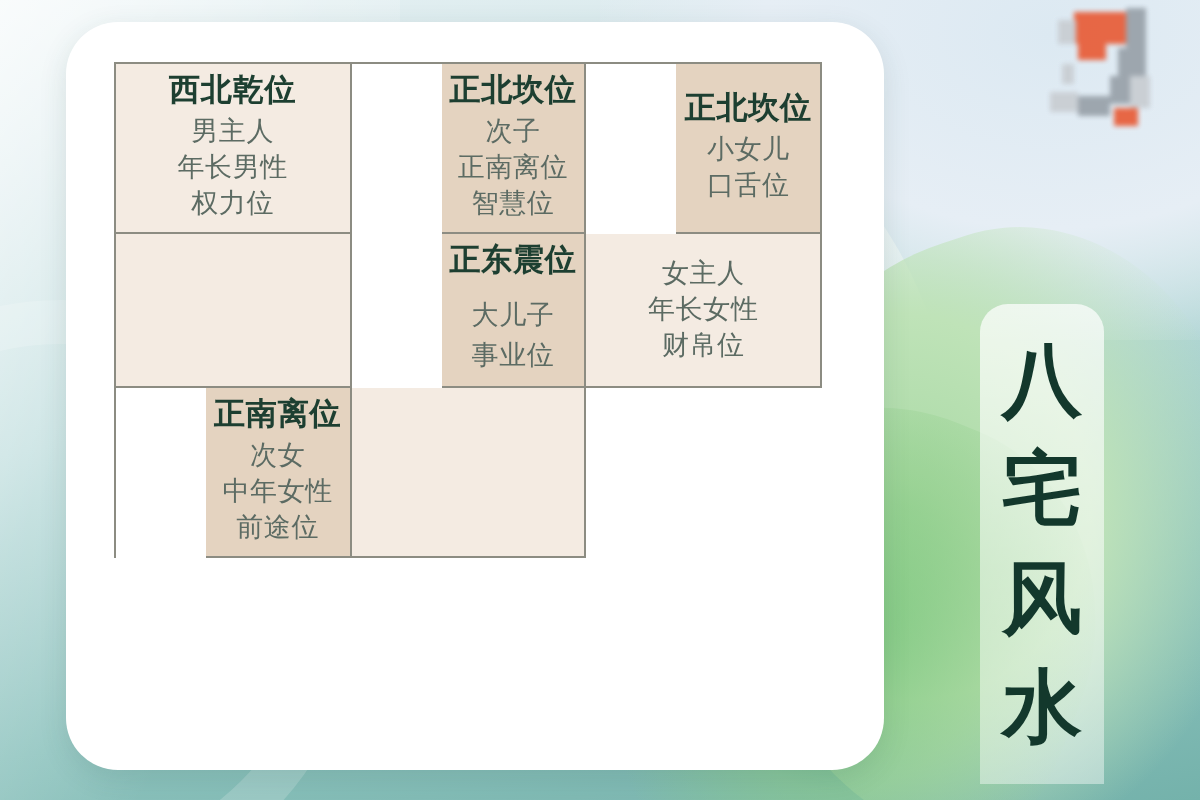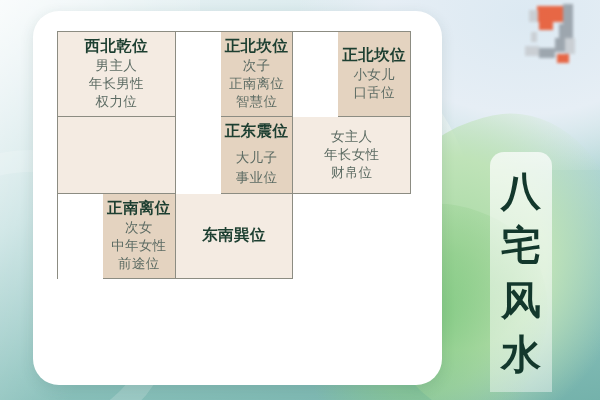--- a/index.html
+++ b/index.html
@@ -207,21 +207,20 @@
   <div class="cell tone-dark">
     <div class="cell-title">正南离位</div>
     <div class="cell-lines">
       <span>次女</span>
       <span>中年女性</span>
       <span>前途位</span>
     </div>
   </div>
 
   <div class="cell tone-light">
-    <div class="cell-title">东南巽位</div>
   </div>
 
 </div>
 
 <div id="title-panel">
   <div id="title-text">
     <span>八</span>
     <span>宅</span>
     <span>风</span>
     <span>水</span>

